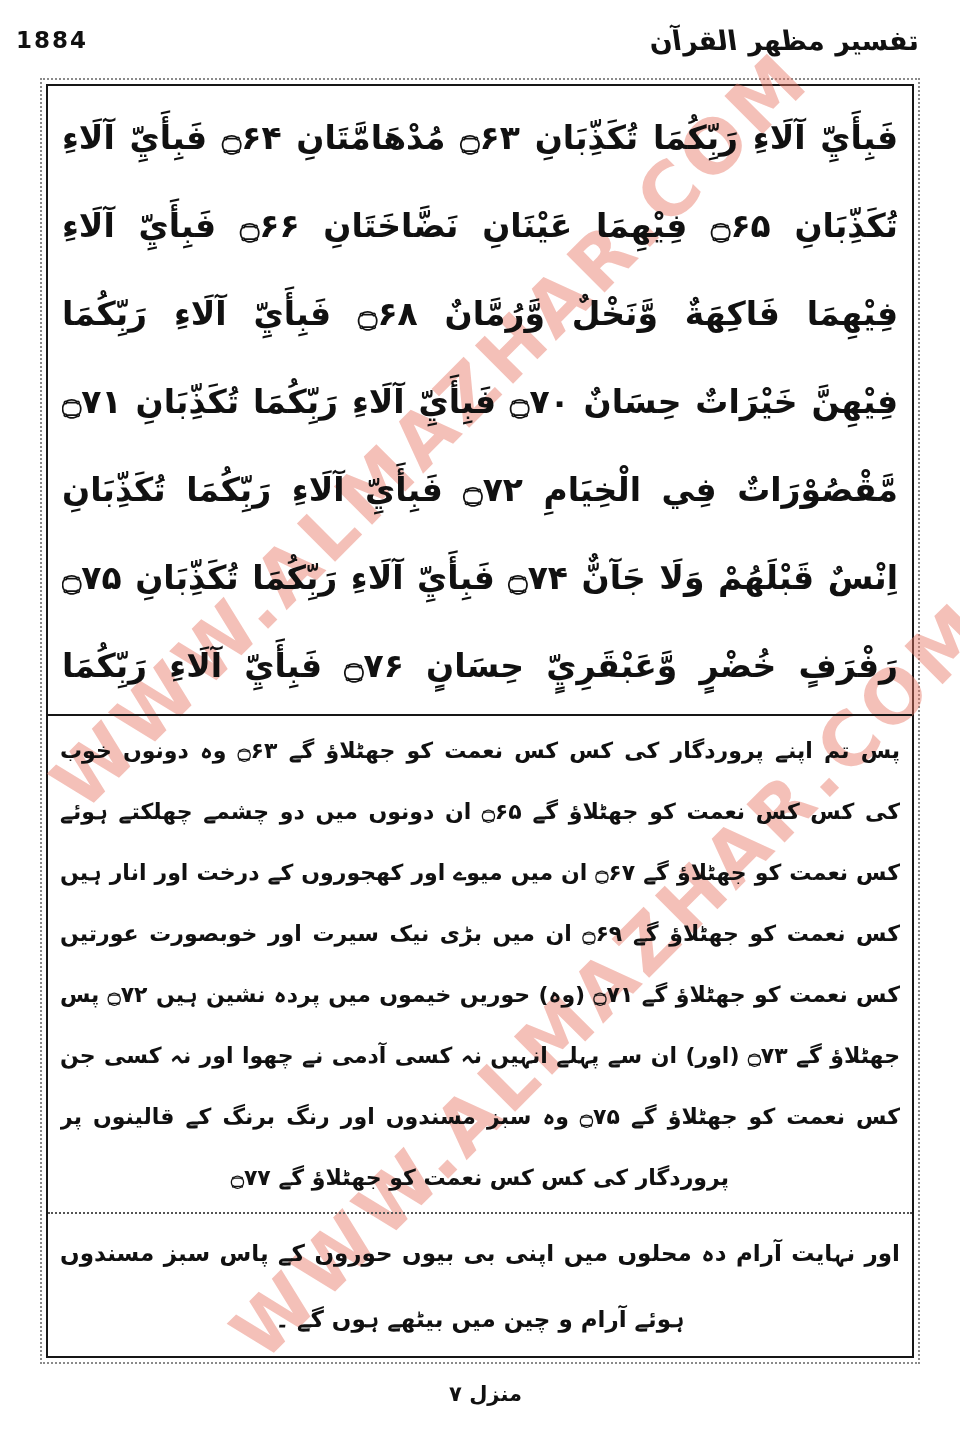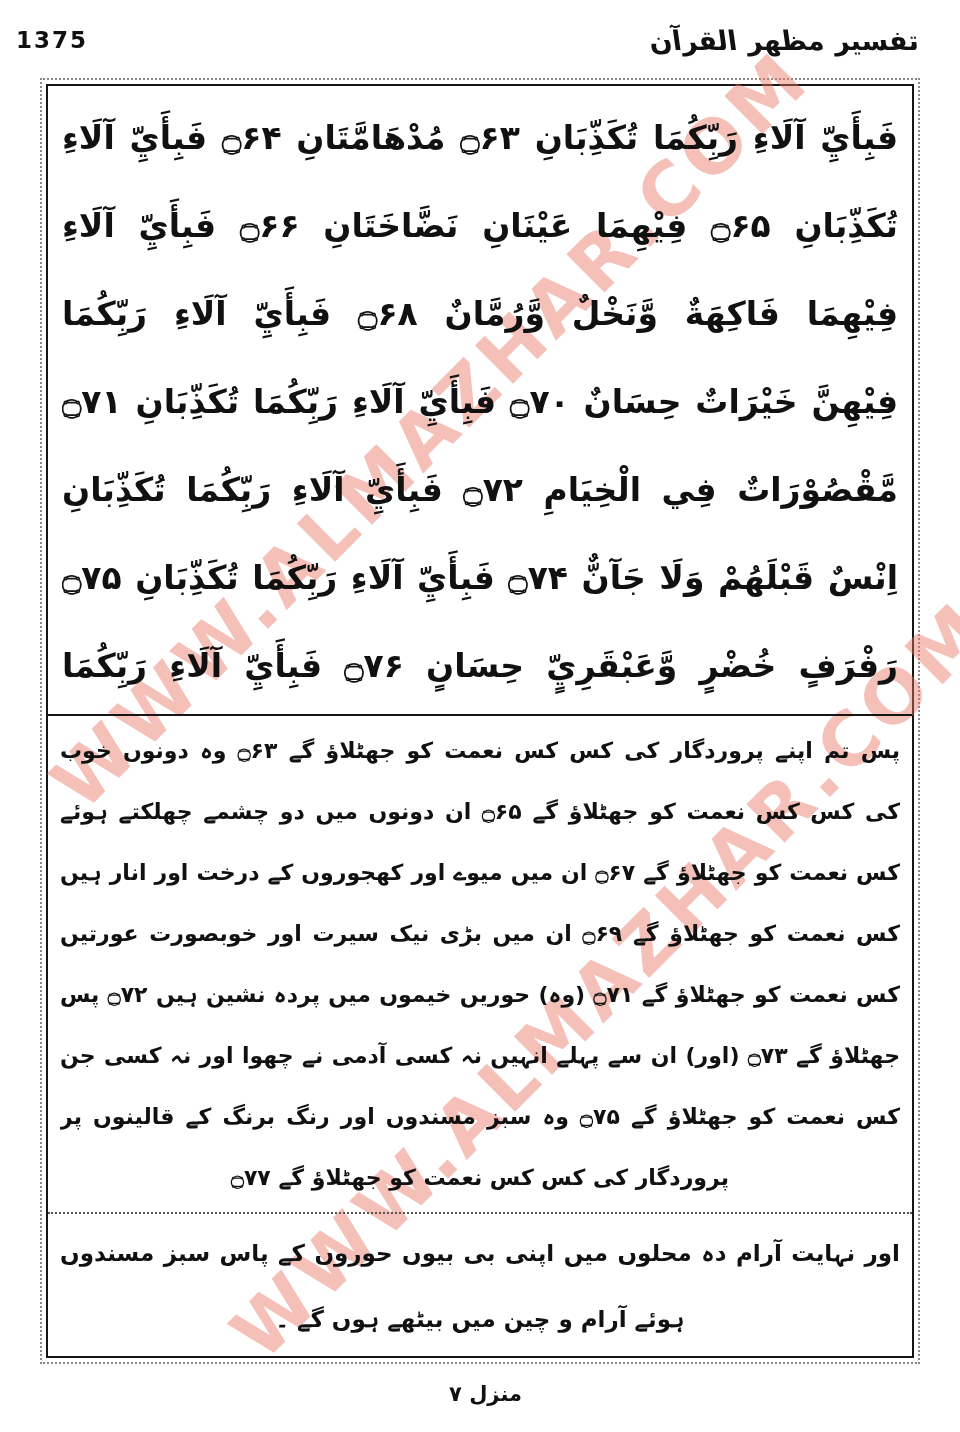--- a/index.html
+++ b/index.html
@@ -71,21 +71,21 @@
   }
 </style>
 </head>
 <body>
 
 <div class="wm wm1">WWW.ALMAZHAR.COM</div>
 <div class="wm wm2">WWW.ALMAZHAR.COM</div>
 
 <div class="header">
   <div class="book-title">تفسير مظهر القرآن</div>
-  <div class="page-number">1375</div>
+  <div class="page-number">1884</div>
 </div>
 
 <div class="main-box">
   <div class="inner-box">
 
     <div class="quran-section">
       <div class="qline">فَبِأَيِّ آلَاءِ رَبِّكُمَا تُكَذِّبَانِ ۝۶۳ مُدْهَامَّتَانِ ۝۶۴ فَبِأَيِّ آلَاءِ رَبِّكُمَا</div>
       <div class="qline">تُكَذِّبَانِ ۝۶۵ فِيْهِمَا عَيْنَانِ نَضَّاخَتَانِ ۝۶۶ فَبِأَيِّ آلَاءِ رَبِّكُمَا تُكَذِّبَانِ ۝۶۷</div>
       <div class="qline">فِيْهِمَا فَاكِهَةٌ وَّنَخْلٌ وَّرُمَّانٌ ۝۶۸ فَبِأَيِّ آلَاءِ رَبِّكُمَا تُكَذِّبَانِ ۝۶۹</div>
       <div class="qline">فِيْهِنَّ خَيْرَاتٌ حِسَانٌ ۝۷۰ فَبِأَيِّ آلَاءِ رَبِّكُمَا تُكَذِّبَانِ ۝۷۱ حُوْرٌ</div>

